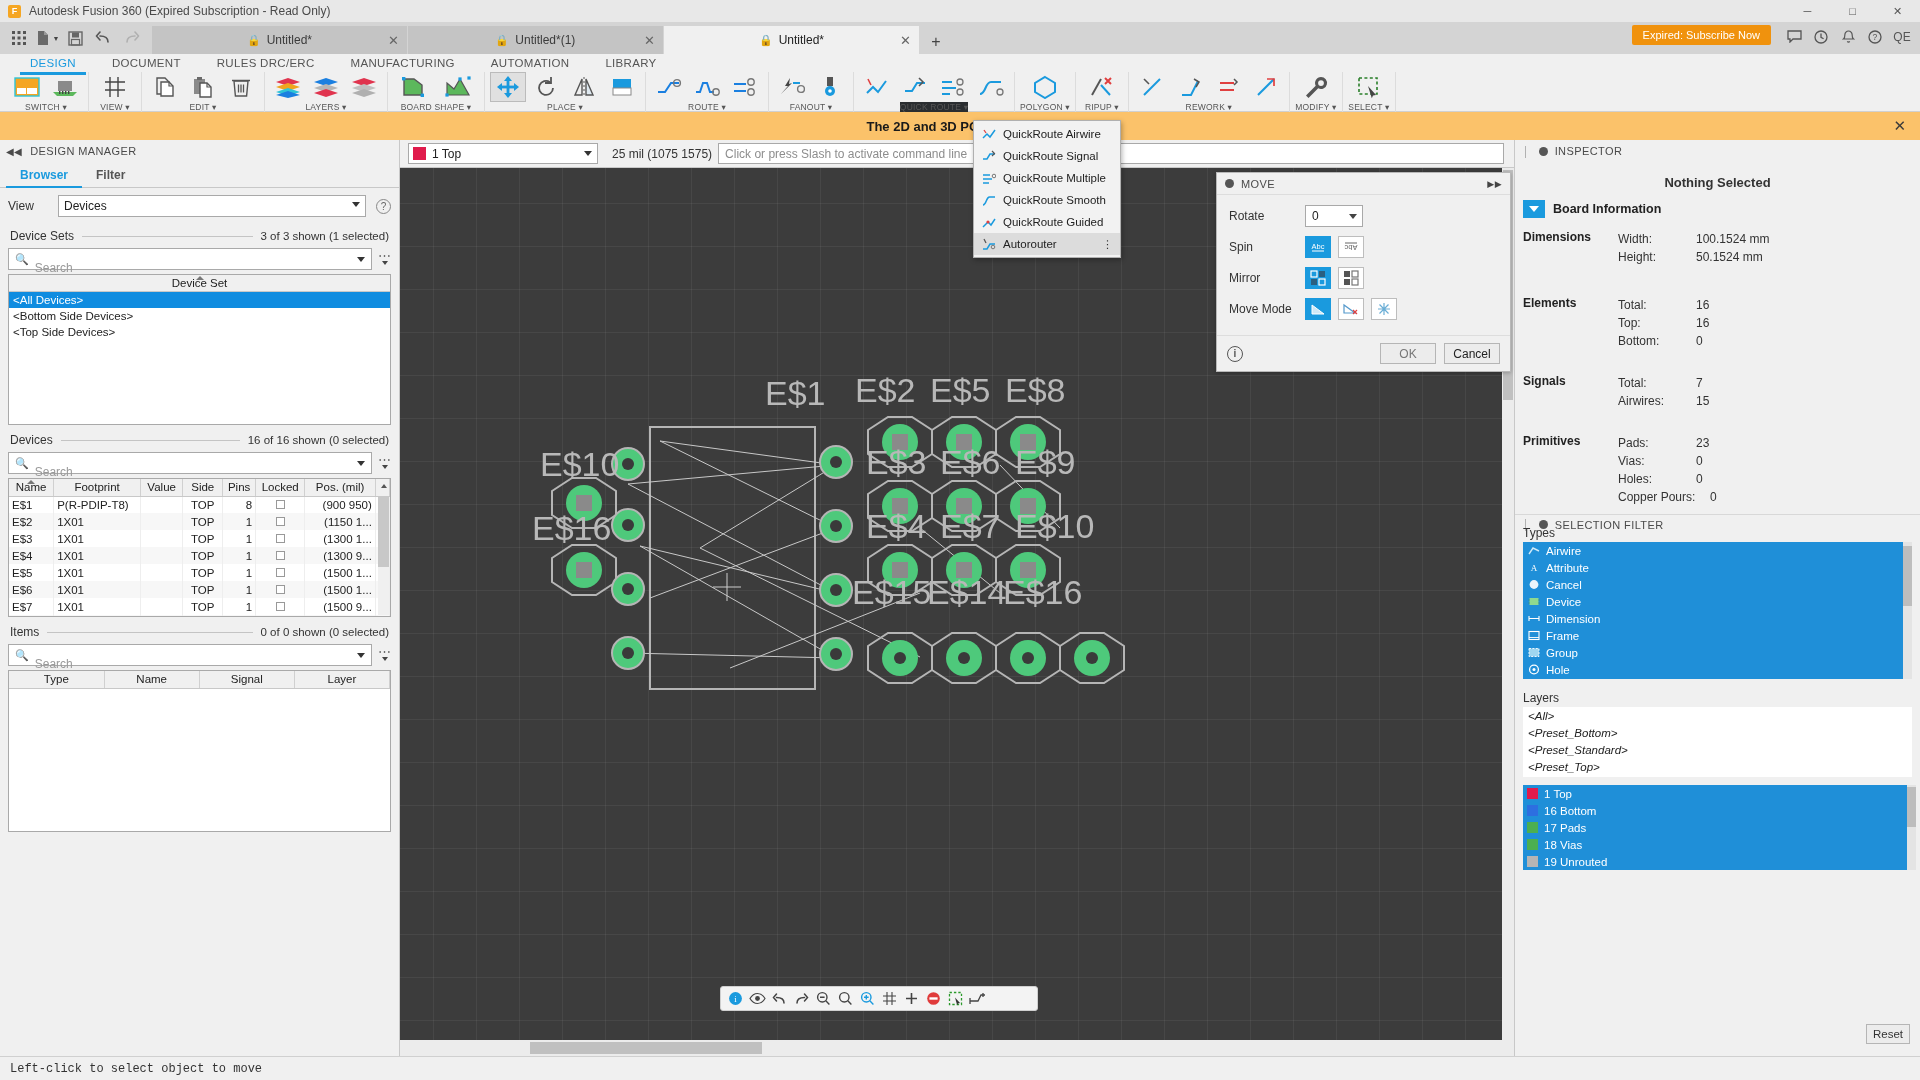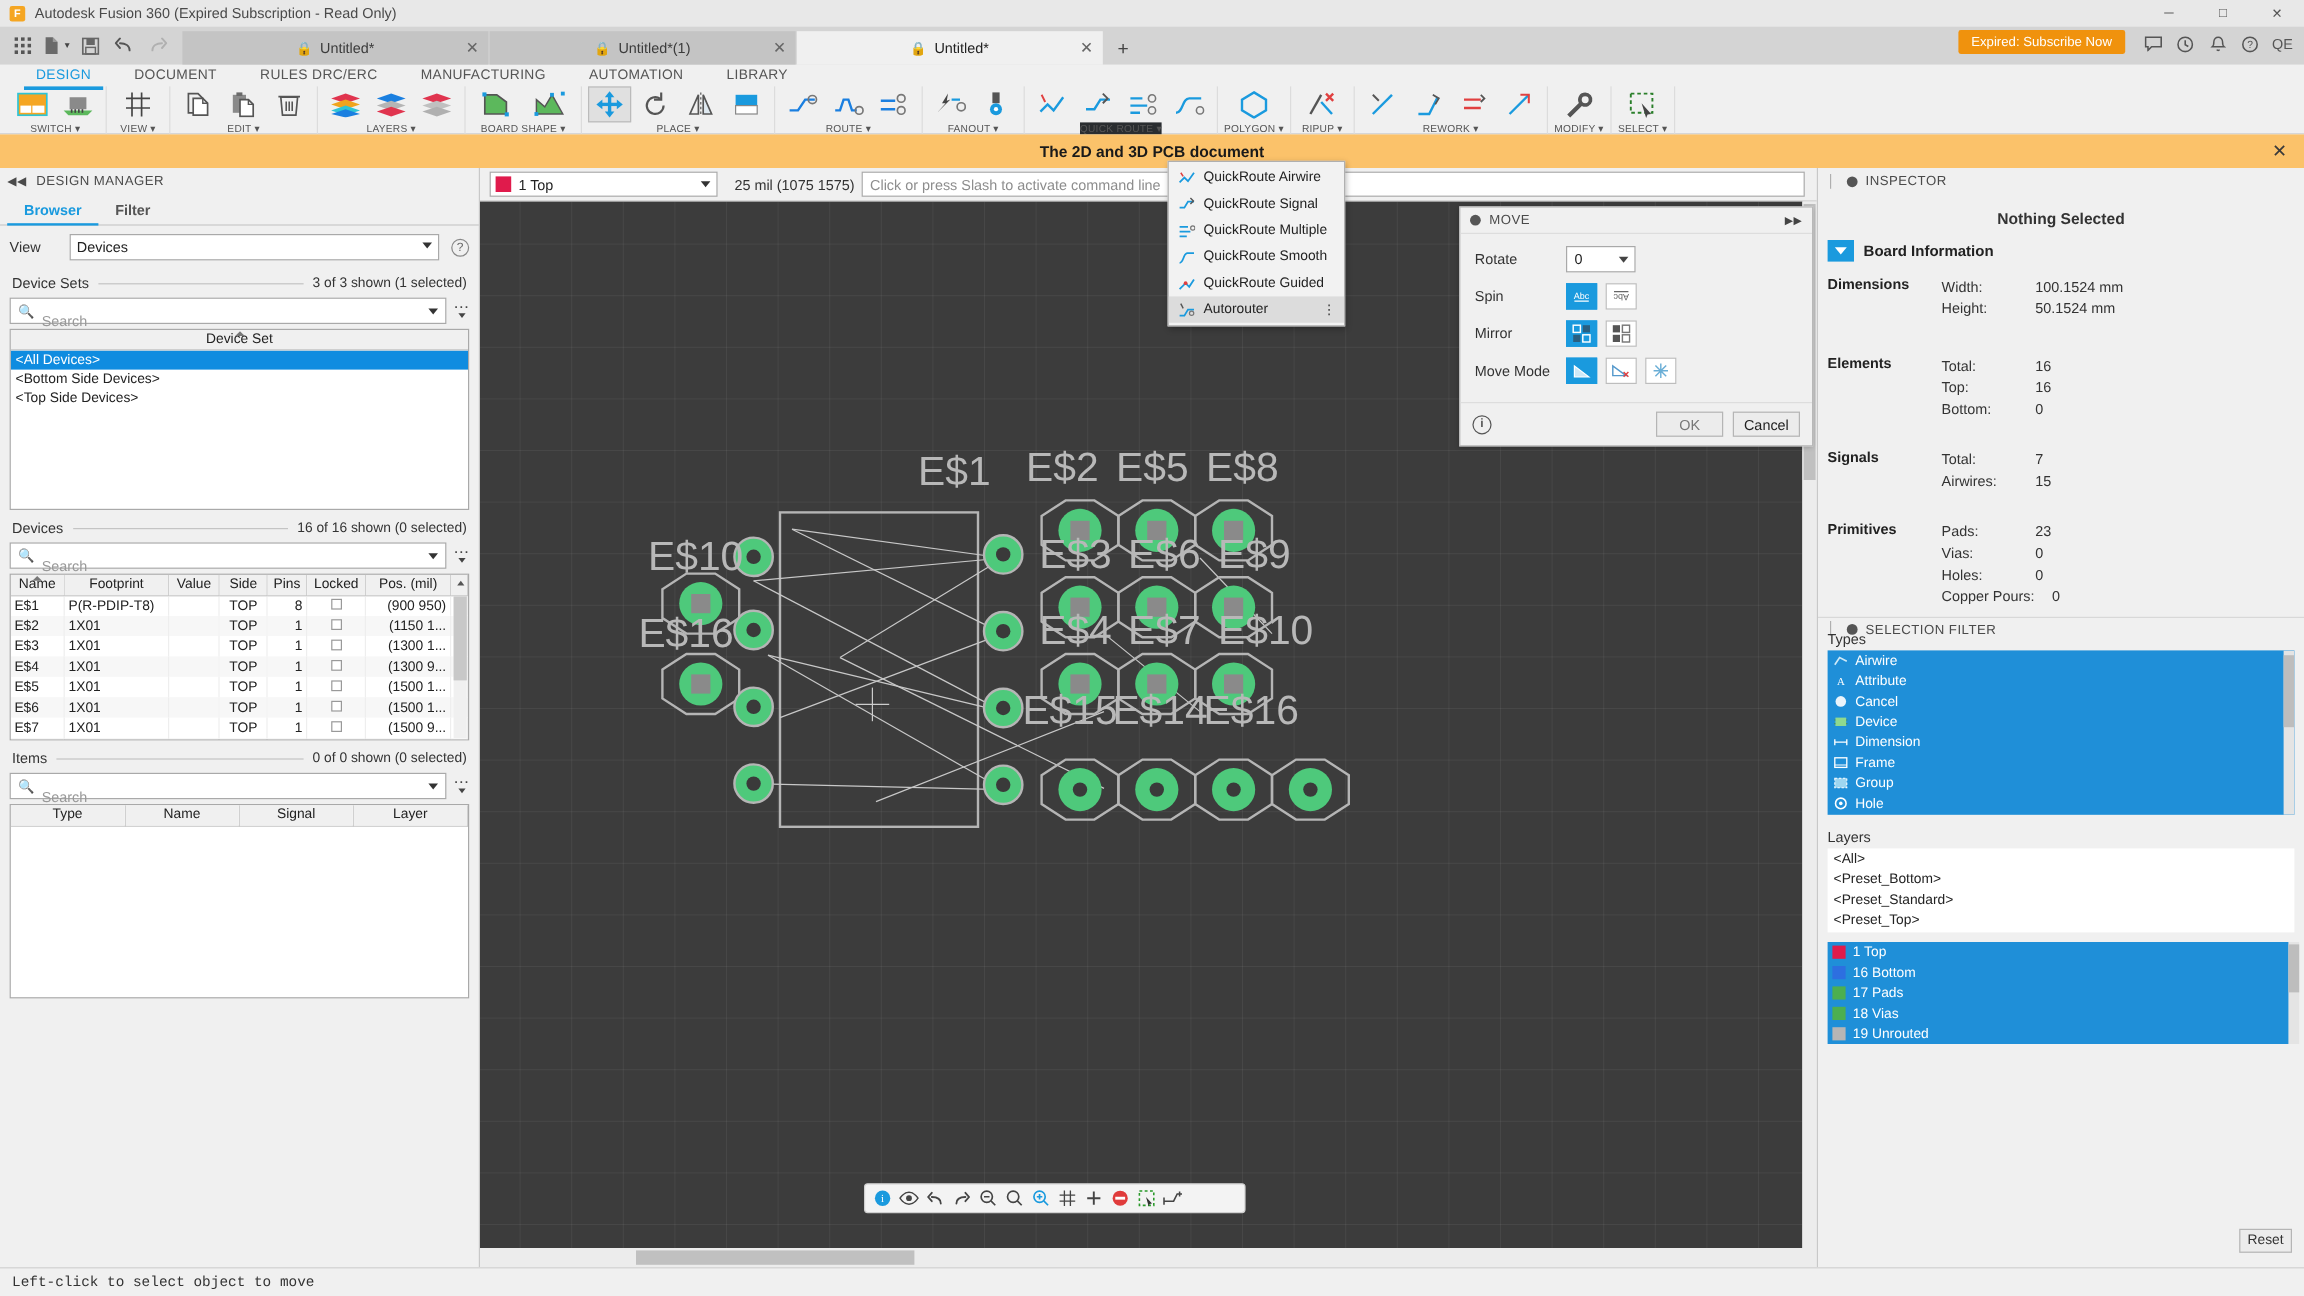--- a/index.html
+++ b/index.html
@@ -284,21 +284,21 @@
   .md-info { width:16px;height:16px;border-radius:50%;border:1.5px solid #555;
      display:flex;align-items:center;justify-content:center;font-size:10px;color:#555;font-weight:bold;}
   .md-btn {
     height:21px; min-width:56px; border:1px solid #b5b5b5; background:#ececec;
     display:flex;align-items:center;justify-content:center;font-size:12px;color:#777;
   }
   .md-btn.active { color:#222; }
 
   
   .qrmenu {
-    position:absolute; left:973px; top:134px; width:148px; background:#f2f2f2;
+    position:absolute; left:973px; top:120px; width:148px; background:#f2f2f2;
     border:1px solid #b0b0b0; box-shadow:1px 2px 5px rgba(0,0,0,0.3); padding:2px 0; z-index:60;
   }
   .qrm-item {
     height:22px; display:flex; align-items:center; padding-left:7px; font-size:11.5px; color:#222;
     gap:7px; position:relative;
   }
   .qrm-item.hl { background:#dcdcdc; }
   .qrm-ico { width:15px; height:15px; display:flex;align-items:center;justify-content:center;}
   .qrm-sub { position:absolute; right:6px; font-size:11px; color:#333; letter-spacing:1px;}
 
@@ -332,21 +332,21 @@
     font-size:11px; color:#4a4a4a; letter-spacing:0.4px; border-top:1px solid #d8d8d8;
   }
   .filt-sub { font-size:12px; color:#333; padding:4px 0 2px 8px;}
   .filt-list { margin:0 8px; background:#1f8fd8; }
   .filt-item {
     height:17px; display:flex; align-items:center; gap:6px; padding-left:4px;
     font-size:11.5px; color:#fff;
   }
   .filt-ico { width:13px;height:13px;display:flex;align-items:center;justify-content:center;}
   .layers-list { margin:0 8px; background:#fff; border:1px solid transparent;}
-  .lay-item { height:17px; line-height:17px; padding-left:4px; font-size:11.5px; color:#222;}
+  .lay-item { height:17px; line-height:17px; padding-left:4px; font-size:11.5px; color:#222;font-style:italic;}
   .lay-sel-list { margin:0 8px; background:#1f8fd8; }
   .lay-sel-item { height:17px; display:flex; align-items:center; gap:6px; padding-left:4px;
     font-size:11.5px; color:#fff;}
   .lay-swatch { width:11px;height:11px; display:inline-block;}
   .reset-btn {
     position:absolute; right:10px; bottom:12px; width:44px; height:20px;
     border:1px solid #b5b5b5; background:#ececec; display:flex;align-items:center;justify-content:center;
     font-size:11.5px; color:#333;
   }
   .rp-scroll {

